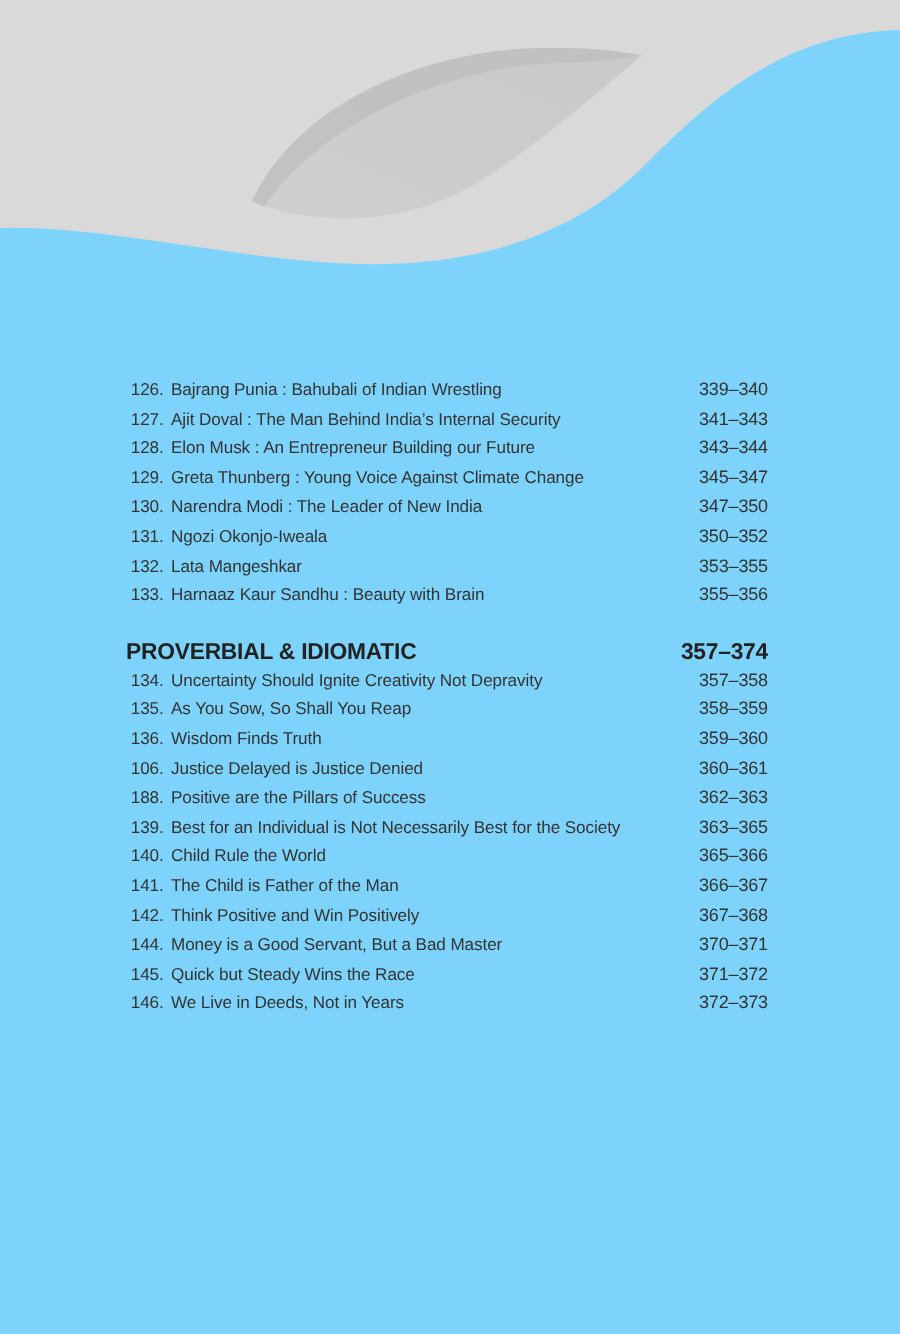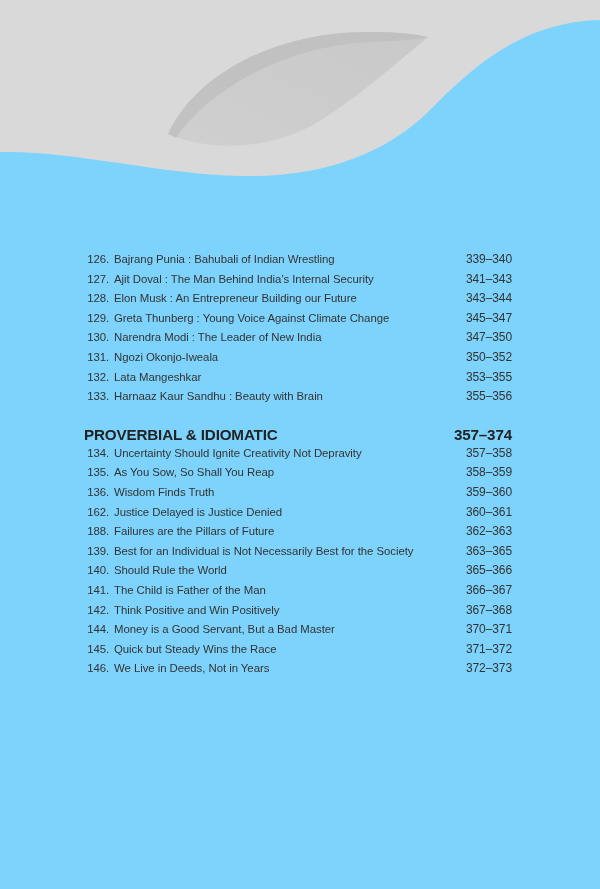--- a/index.html
+++ b/index.html
@@ -191,37 +191,37 @@
       <span class="toc-num">135.</span>
       <span class="toc-title">As You Sow, So Shall You Reap</span>
       <span class="toc-pages">358–359</span>
     </div>
     <div class="toc-row">
       <span class="toc-num">136.</span>
       <span class="toc-title">Wisdom Finds Truth</span>
       <span class="toc-pages">359–360</span>
     </div>
     <div class="toc-row">
-      <span class="toc-num">162.</span>
+      <span class="toc-num">106.</span>
       <span class="toc-title">Justice Delayed is Justice Denied</span>
       <span class="toc-pages">360–361</span>
     </div>
     <div class="toc-row">
       <span class="toc-num">188.</span>
-      <span class="toc-title">Failures are the Pillars of Future</span>
+      <span class="toc-title">Positive are the Pillars of Success</span>
       <span class="toc-pages">362–363</span>
     </div>
     <div class="toc-row">
       <span class="toc-num">139.</span>
       <span class="toc-title">Best for an Individual is Not Necessarily Best for the Society</span>
       <span class="toc-pages">363–365</span>
     </div>
     <div class="toc-row">
       <span class="toc-num">140.</span>
-      <span class="toc-title">Should Rule the World</span>
+      <span class="toc-title">Child Rule the World</span>
       <span class="toc-pages">365–366</span>
     </div>
     <div class="toc-row">
       <span class="toc-num">141.</span>
       <span class="toc-title">The Child is Father of the Man</span>
       <span class="toc-pages">366–367</span>
     </div>
     <div class="toc-row">
       <span class="toc-num">142.</span>
       <span class="toc-title">Think Positive and Win Positively</span>

